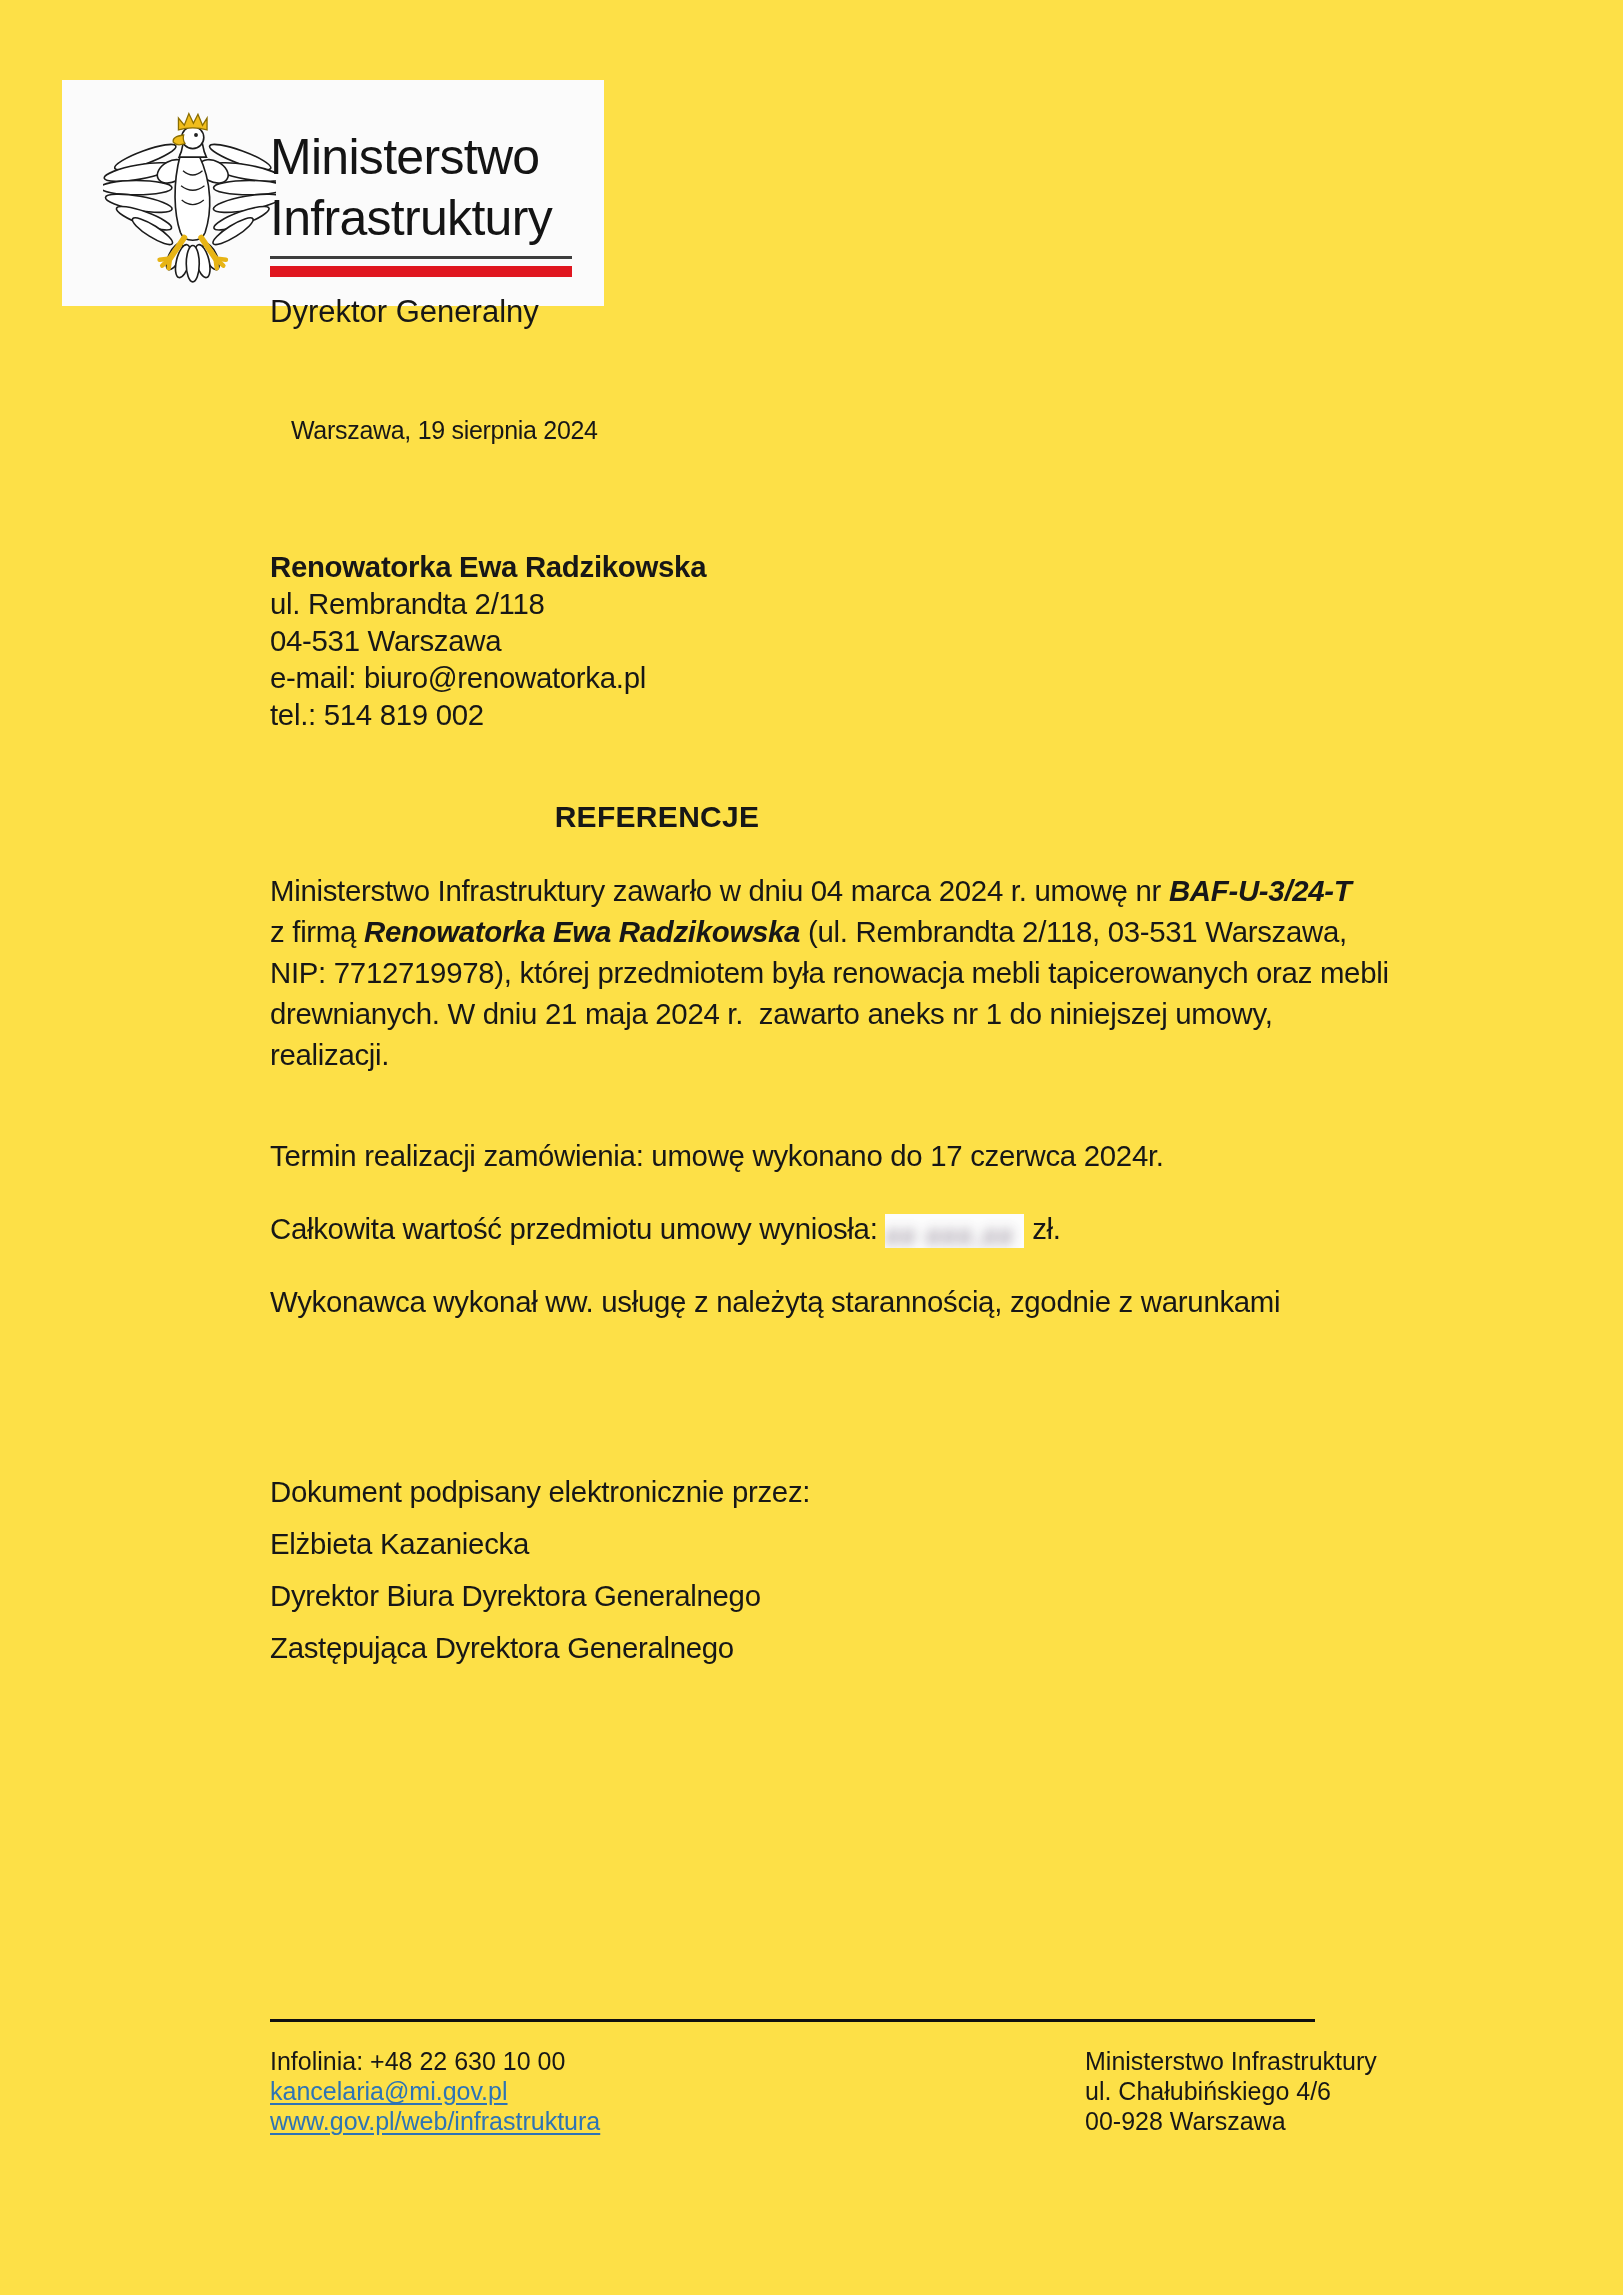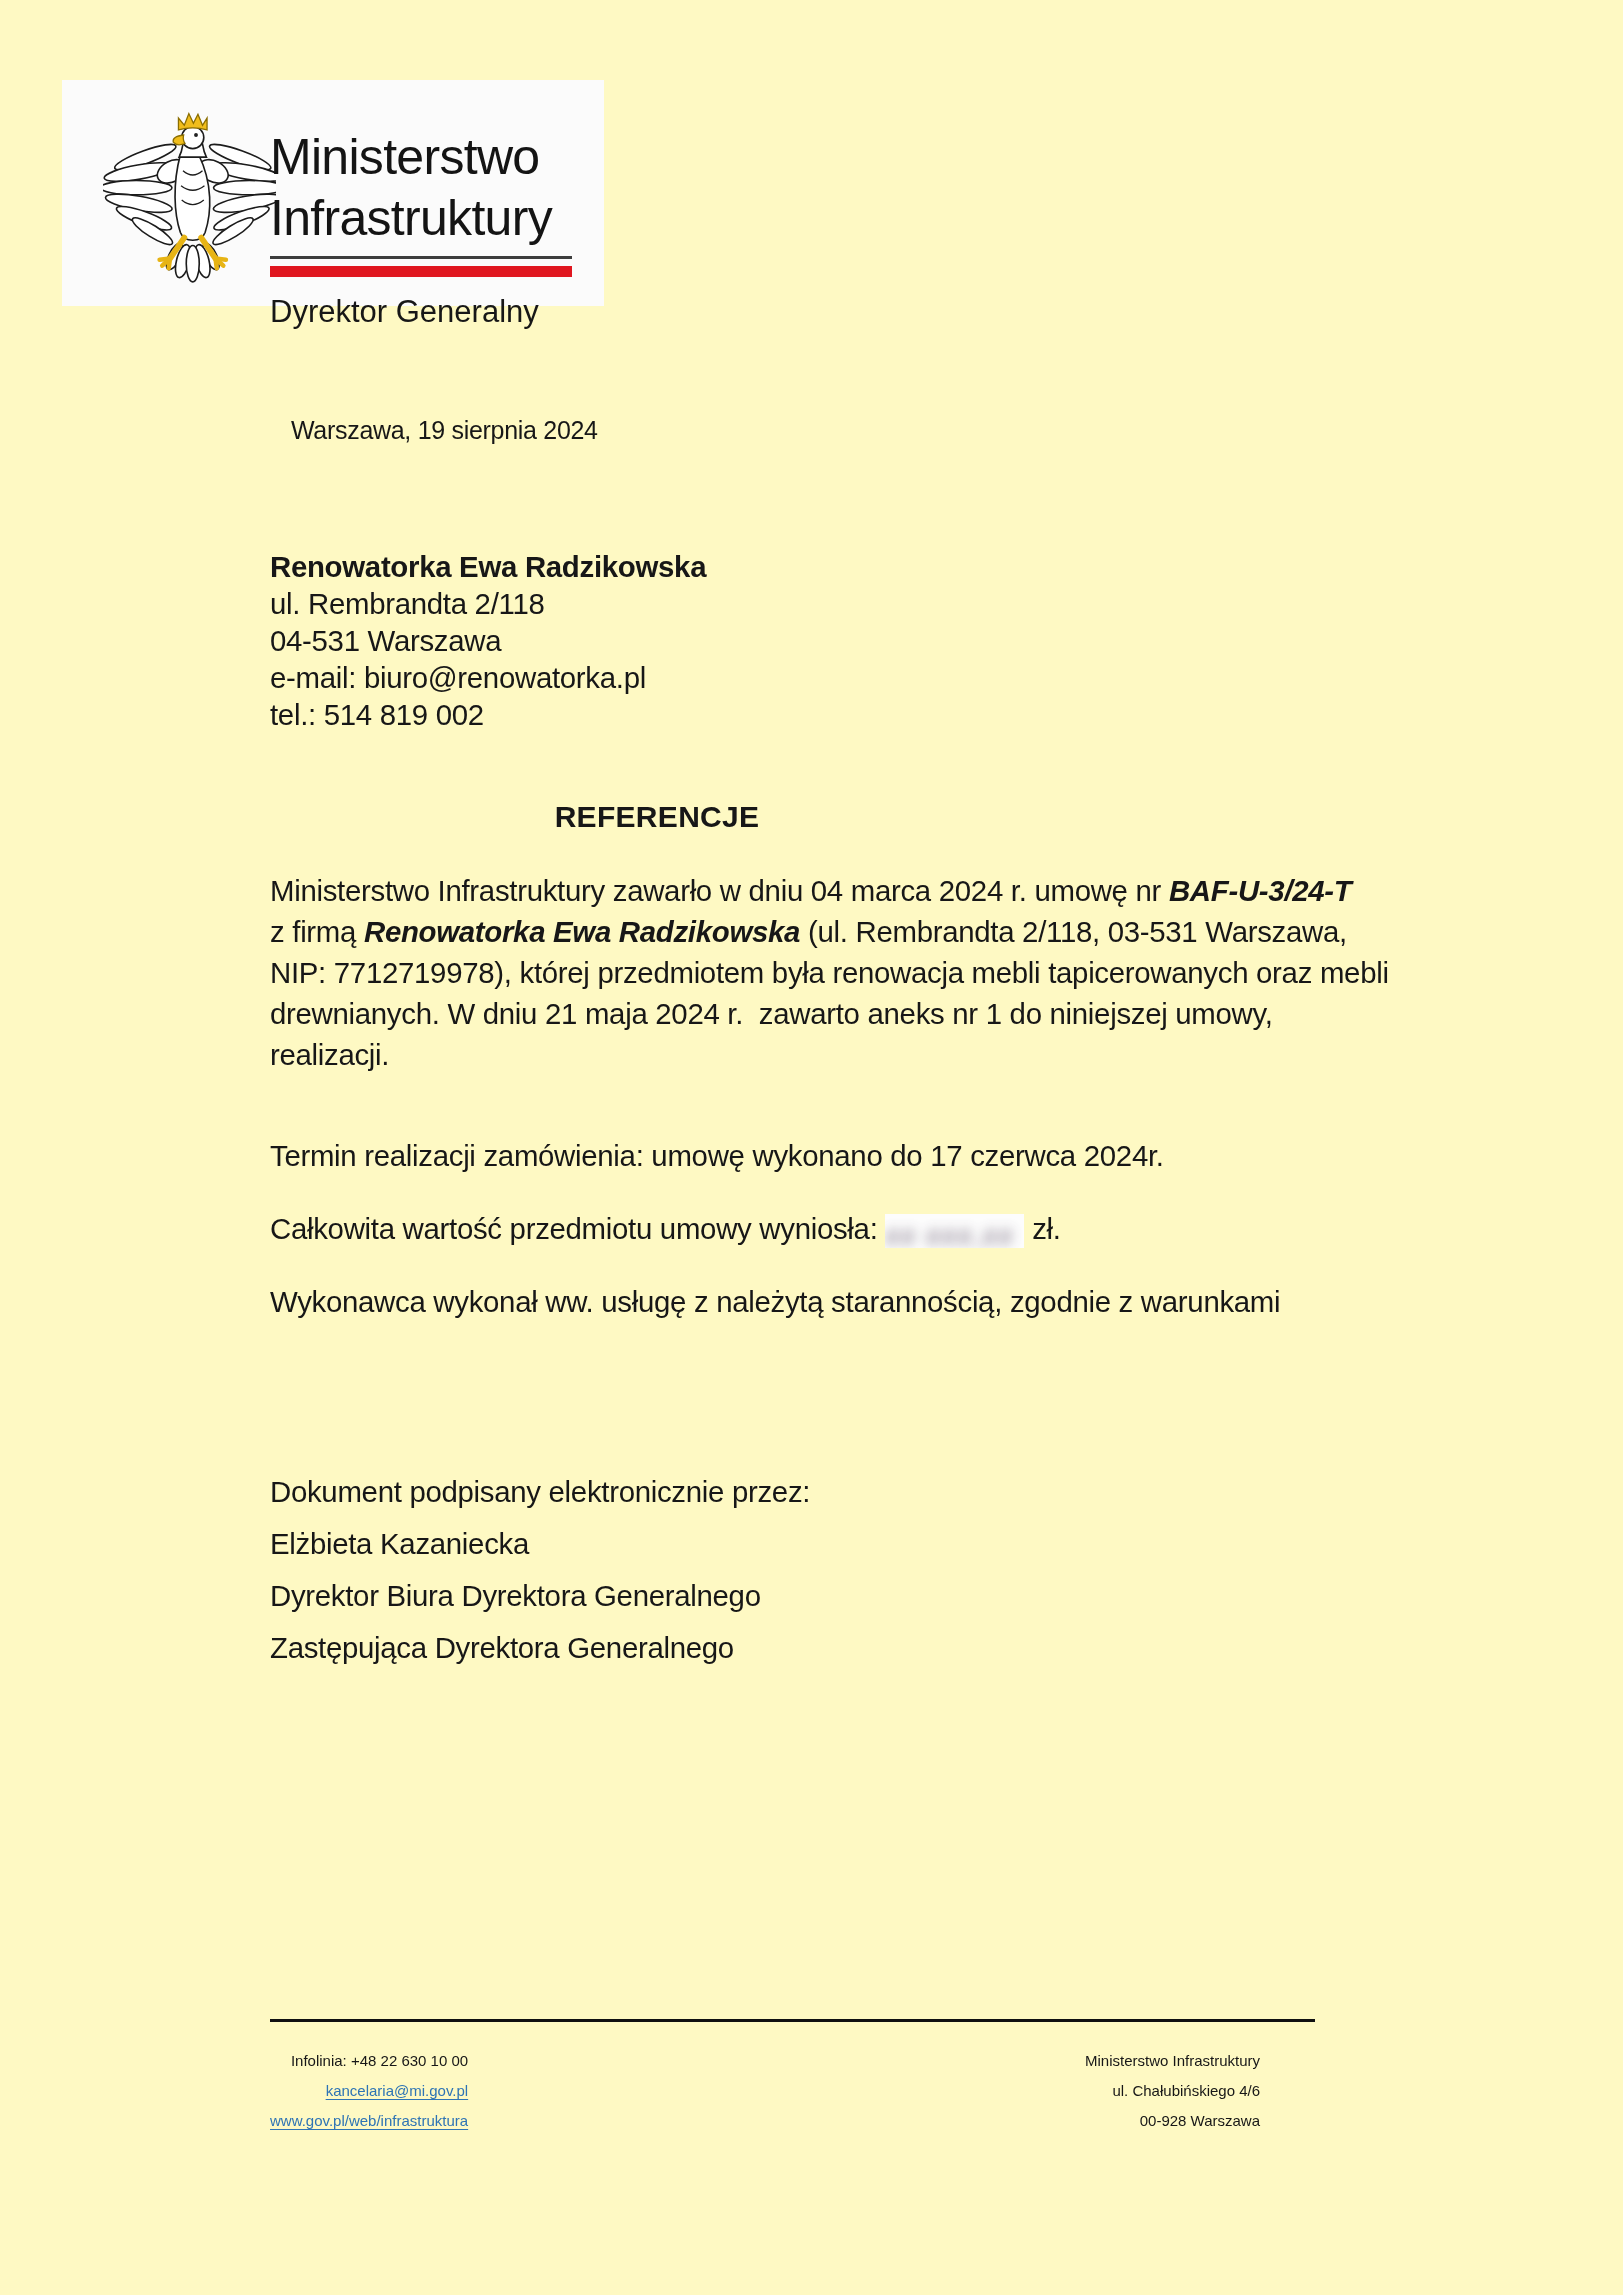--- a/index.html
+++ b/index.html
@@ -1,19 +1,19 @@
 <!DOCTYPE html>
 <html lang="pl" style="font-size:10.5px"><head>
 <meta charset="utf-8">
 <style>
   html,body{margin:0;padding:0;background:#e9e9e9;}
   .page{
     position:relative;
     width:1623px;height:2295px;
-    background:#fef9c3;
+    background:#fde047;
     font-family:"Liberation Sans", sans-serif;
     color:#171717;
     overflow:hidden;
   }
   .abs{position:absolute;}
   .line{display:block;white-space:pre;}
 
   
   .logo-box{left:62px;top:80px;width:542px;height:226px;background:#fbfbfb;}
   .eagle{left:103px;top:109px;width:173px;height:195px;}
@@ -41,21 +41,21 @@
   }
   .redact>span{
     display:inline-block;filter:blur(5.9px);opacity:0.8;
     font-size:25px;letter-spacing:2px;color:#4e3f58;transform:translateY(1.3px);
   }
 
   .sig{left:270px;top:1466px;font-size:29.4px;line-height:52px;letter-spacing:-0.3px;}
 
   
   .footer-rule{left:270px;top:2019px;width:1045px;height:3.3px;background:#101010;}
-  .footer-col{font-size:15px;line-height:30px;letter-spacing:0;text-align:right;}
+  .footer-col{font-size:25px;line-height:30px;letter-spacing:0;}
   .footer-left{left:270px;top:2046px;}
   .footer-right{left:1085px;top:2046px;}
   .flink{color:#2E74B5;text-decoration:underline;text-underline-offset:2.6px;cursor:pointer;}
 </style>
 </head>
 <body>
 
 <div class="page">
 
   <div class="abs logo-box">

